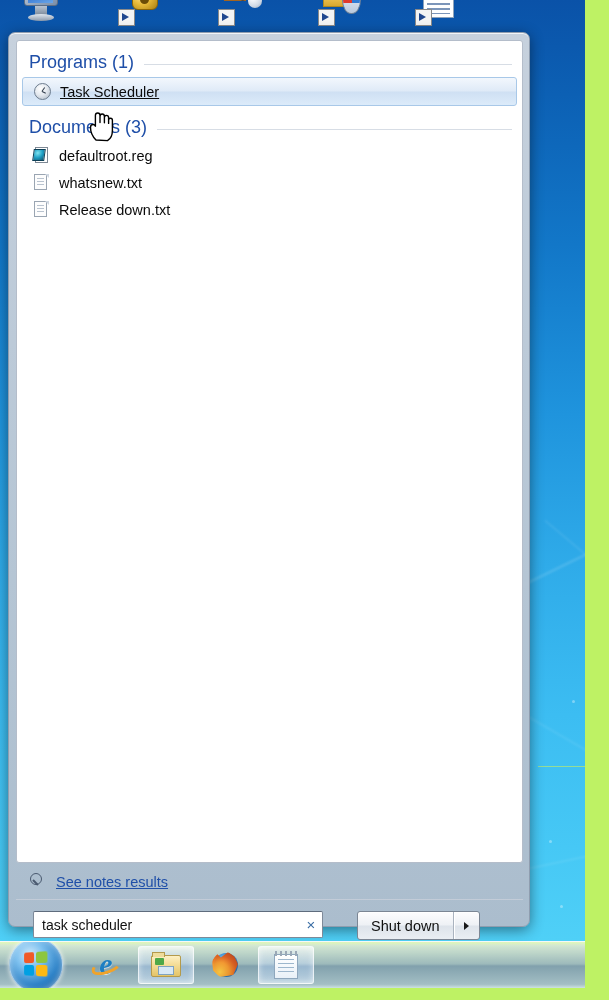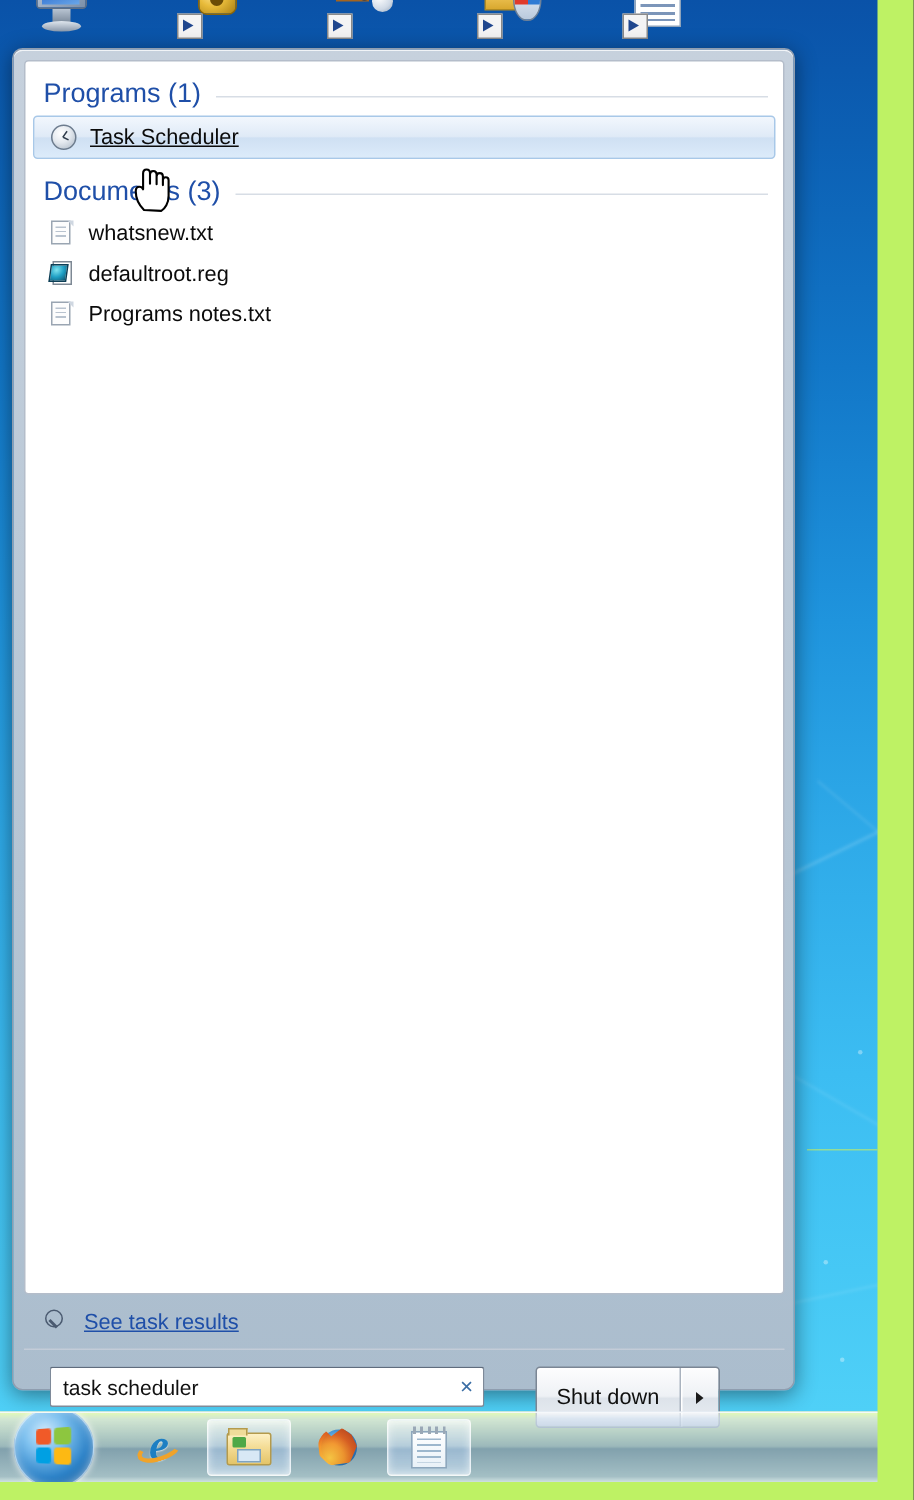--- a/index.html
+++ b/index.html
@@ -429,21 +429,21 @@
     color: #3b6ea5;
     font-size: 15px;
     line-height: 1;
   }
 
   #shutdown-group {
     position: absolute;
     left: 341px;
     top: 11px;
     display: flex;
-    height: 41px;
+    height: 29px;
     border: 1px solid #7b8694;
     border-radius: 3px;
     background: linear-gradient(180deg, #fdfdfe 0%, #eef1f5 48%, #dde3ea 52%, #eaeef3 100%);
     box-shadow: inset 0 1px 0 #ffffff;
     box-sizing: border-box;
   }
   #shutdown-button {
     display: flex;
     align-items: center;
     justify-content: center;
@@ -704,52 +704,52 @@
         </div>
       </div>
 
       <div class="group-header">
         <span class="gh-text">Documents (3)</span>
         <span class="gh-rule"></span>
       </div>
       <div class="result-list">
 
         <div class="result-item">
+          <span class="icon16 ic-reg">
+            <span class="sheet"></span>
+              <span class="glyph"></span>
+          </span>
+          <span class="ri-label">defaultroot.reg</span>
+        </div>
+
+        <div class="result-item">
           <span class="icon16 ic-file">
             <span class="sheet"></span>
               <span class="fold"></span>
           </span>
           <span class="ri-label">whatsnew.txt</span>
         </div>
 
         <div class="result-item">
-          <span class="icon16 ic-reg">
-            <span class="sheet"></span>
-              <span class="glyph"></span>
-          </span>
-          <span class="ri-label">defaultroot.reg</span>
-        </div>
-
-        <div class="result-item">
           <span class="icon16 ic-file">
             <span class="sheet"></span>
               <span class="fold"></span>
           </span>
-          <span class="ri-label">Programs notes.txt</span>
+          <span class="ri-label">Release down.txt</span>
         </div>
 
       </div>
     </div>
 
     <div id="see-more-row">
       <span class="ic-magnifier">
         <span class="lens"></span>
           <span class="handle"></span>
       </span>
-      <span class="smr-label">See task results</span>
+      <span class="smr-label">See notes results</span>
     </div>
 
     <div id="bottom-bar">
 
       <div id="search-box">
         <span id="search-input-text" title="Search programs and files">task scheduler</span>
         <span id="search-clear">×</span>
       </div>
 
       <div id="shutdown-group">

